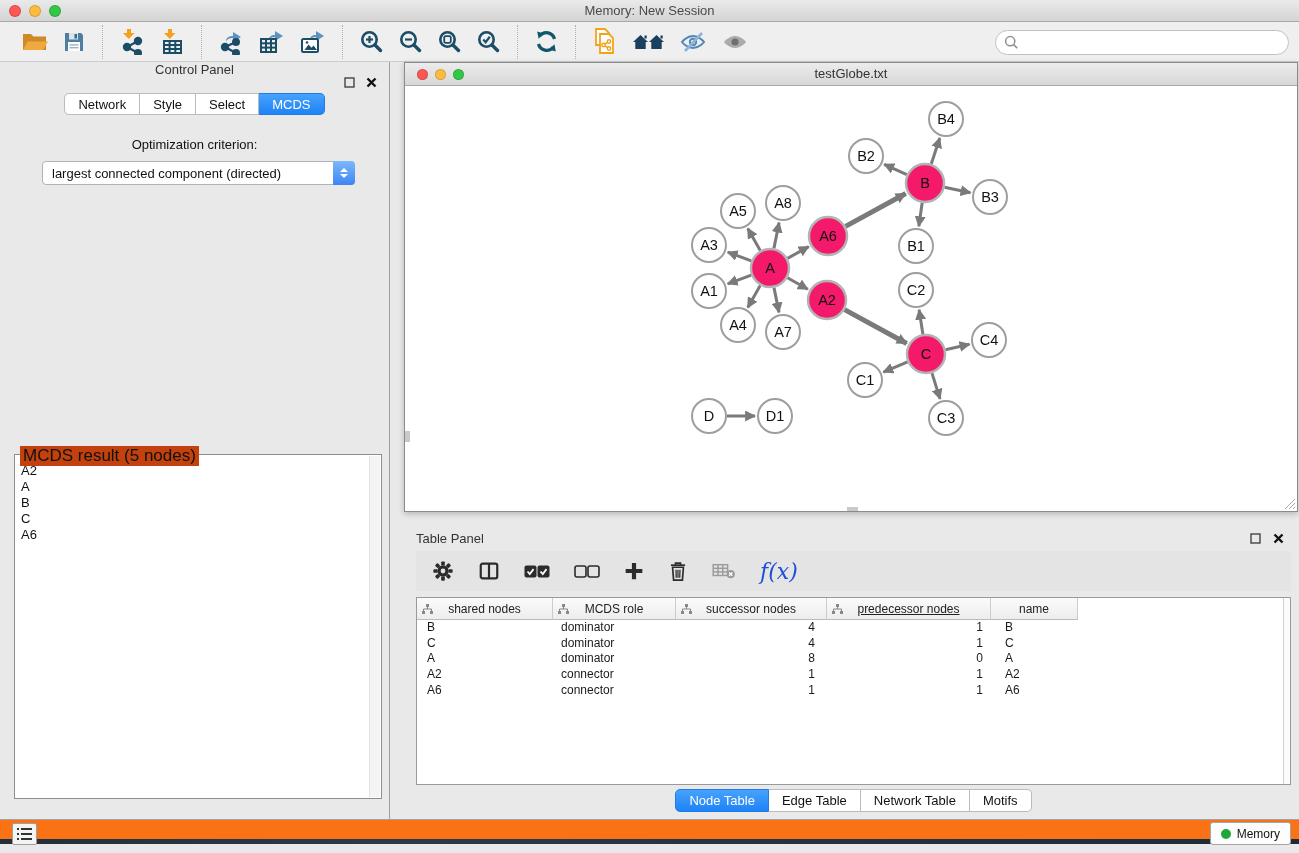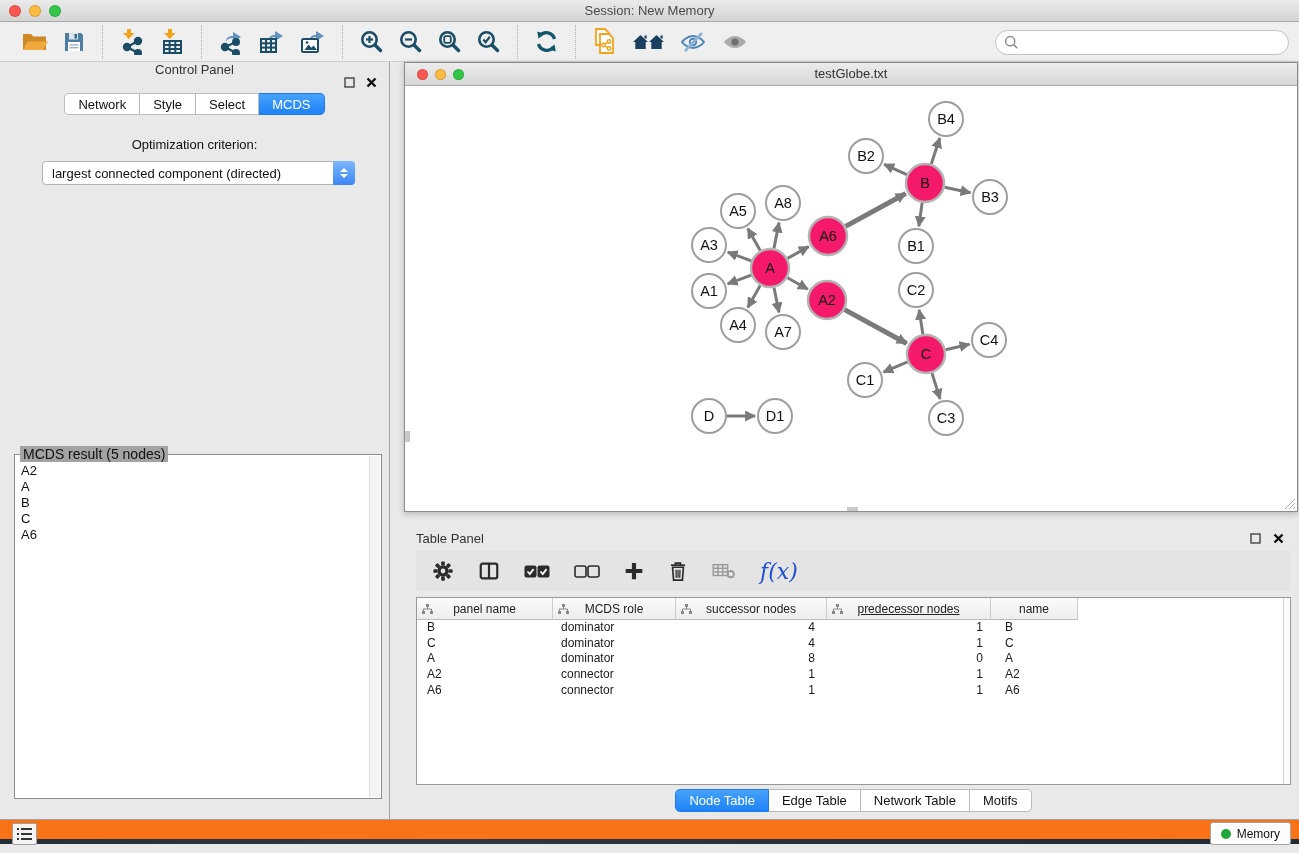--- a/index.html
+++ b/index.html
@@ -47,22 +47,22 @@
   .stepper { position:absolute; right:-1px; top:-1px; width:22px; height:24px;
     border-radius:0 4px 4px 0; background:linear-gradient(#7db8fa,#3c86f5);
     display:flex; flex-direction:column; align-items:center; justify-content:center; gap:2px; }
   .stepper .up { width:0; height:0; border-left:4px solid transparent; border-right:4px solid transparent; border-bottom:4px solid #fff; }
   .stepper .down { width:0; height:0; border-left:4px solid transparent; border-right:4px solid transparent; border-top:4px solid #fff; }
   .btn-row { display:flex; justify-content:center; gap:14px; margin-top:11px; }
   .btn { height:23px; line-height:21px; padding:0 17px; font-size:13px; color:#111;
     background:linear-gradient(#ffffff,#f1f1f1); border:1px solid #b6b6b6; border-radius:5px; cursor:default; }
   .result-box { position:absolute; left:14px; top:392px; width:368px; height:345px;
     background:#fff; border:1px solid #8e8e8e; }
-  .result-legend { position:absolute; top:-9px; left:5px; background:#a3a3a3;
-    padding:0 3px; font-size:14px; color:#111; }
+  .result-legend { position:absolute; top:-9px; left:5px; background:#c2410c;
+    padding:0 3px; font-size:17px; color:#111; }
   .result-list { margin-top:8px; padding-left:6px; font-size:13px; color:#111; line-height:16px; }
   .result-scroll { position:absolute; right:1px; top:1px; bottom:1px; width:11px;
     background:#f4f4f4; border-left:1px solid #e2e2e2; }
 
   
   .net-window { position:absolute; left:14px; top:0; width:894px; height:450px;
     border:1px solid #8b8b8b; background:#fff; box-shadow:0 2px 6px rgba(0,0,0,.22); }
   .net-titlebar { height:23px; background:linear-gradient(#ececec,#d7d7d7);
     border-bottom:1px solid #a8a8a8; position:relative; text-align:center;
     font-size:13px; color:#333; line-height:22px; }
@@ -111,21 +111,21 @@
 <body>
 
 <div class="app">
 
   <div class="titlebar">
     <div class="lights">
       <span class="light red"></span>
       <span class="light yellow"></span>
       <span class="light green"></span>
     </div>
-    <span>Session: New Memory</span>
+    <span>Memory: New Session</span>
   </div>
 
   <div class="toolbar">
     <span class="tbtn">
       <svg width="27" height="24" viewBox="0 0 27 24">
           <path d="M2 4h8l2.5 2.5H25V20H2z" fill="#ce8a26"></path>
           <path d="M2 20l4.5-8.5H27L22 20z" fill="#efa93e"></path>
         </svg>
     </span>
     <span class="tbtn">
@@ -552,21 +552,21 @@
 
         <div class="dtable">
           <div class="thead" id="table-head">
               <div class="th" style="width: 136px;">
                 <svg class="hier" width="11" height="11" viewBox="0 0 11 11">
                   <rect x="4" y="0" width="3" height="3" fill="#888"></rect>
                   <rect x="0" y="7" width="3" height="3" fill="#888"></rect>
                   <rect x="8" y="7" width="3" height="3" fill="#888"></rect>
                   <path d="M5.5 3v2M1.5 7V5h8v2" stroke="#888" fill="none"></path>
                 </svg>
-                <span>panel name</span>
+                <span>shared nodes</span>
               </div>
               <div class="th" style="width: 123px;">
                 <svg class="hier" width="11" height="11" viewBox="0 0 11 11">
                   <rect x="4" y="0" width="3" height="3" fill="#888"></rect>
                   <rect x="0" y="7" width="3" height="3" fill="#888"></rect>
                   <rect x="8" y="7" width="3" height="3" fill="#888"></rect>
                   <path d="M5.5 3v2M1.5 7V5h8v2" stroke="#888" fill="none"></path>
                 </svg>
                 <span>MCDS role</span>
               </div>

